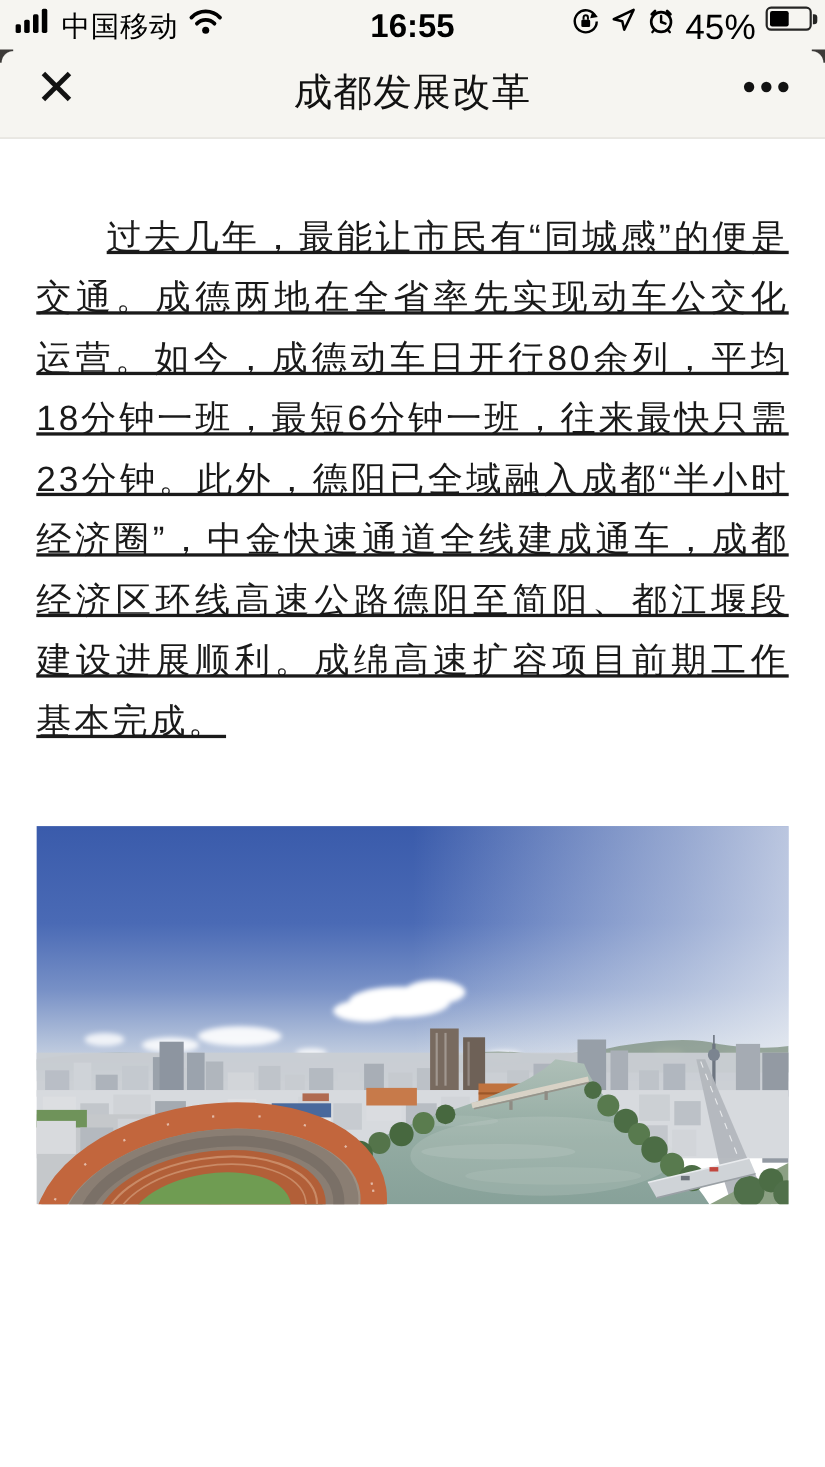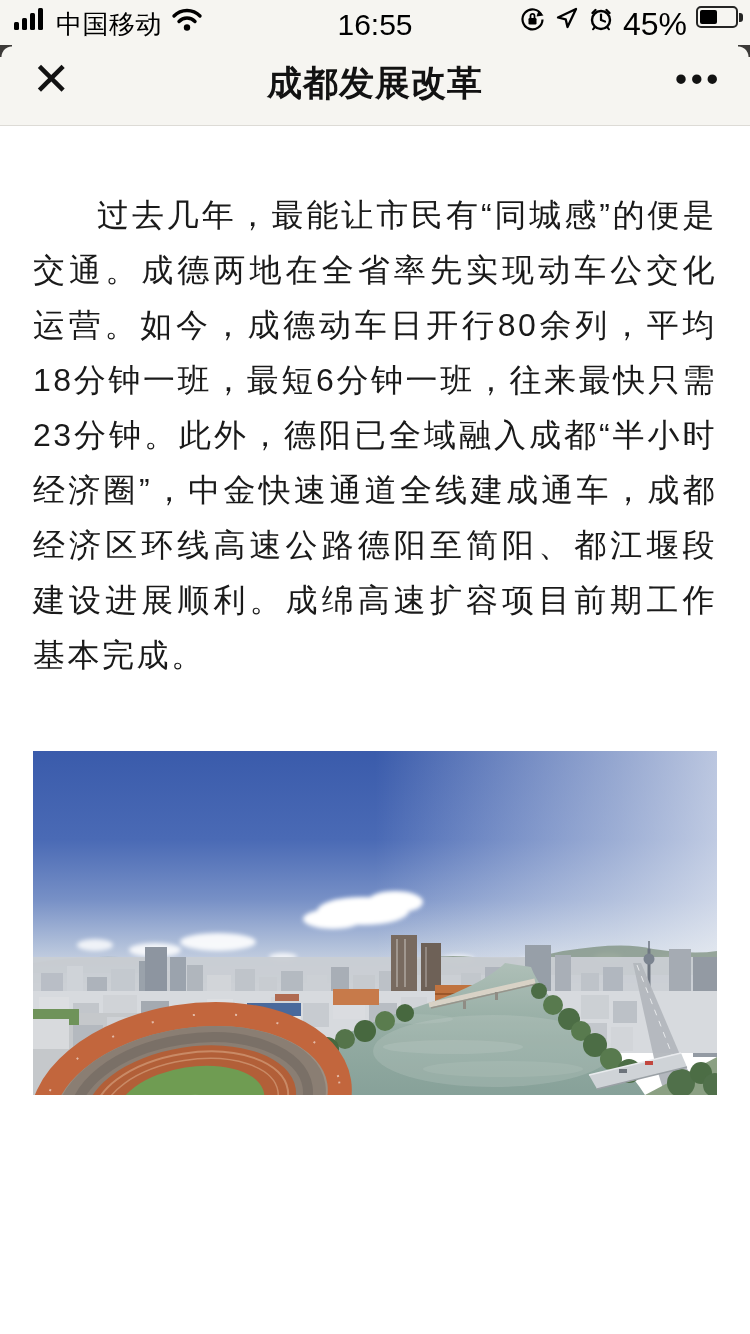--- a/index.html
+++ b/index.html
@@ -13,46 +13,46 @@
   .screen { position:relative; width:750px; height:1334px; background:#fff; }
 
   
   .chrome { position:absolute; top:0; left:0; width:750px; height:126px;
             background:#f6f5f1; border-bottom:1px solid #dddbd6; z-index:5; }
   .status-bar { position:relative; height:42px; display:flex; align-items:center;
                 justify-content:space-between; padding:6px 12px 0 14px; color:#000; }
   .sb-left, .sb-right { display:flex; align-items:flex-start; gap:9px; }
   .carrier { font-size:26px; letter-spacing:0.5px; }
   .sb-time { position:absolute; left:50%; top:8px; transform:translateX(-50%);
-             font-size:30px; font-weight:400; }
+             font-size:30px; font-weight:700; }
   .pct { font-size:32px; }
   .battery { position:relative; width:42px; height:22px; border:2px solid rgba(0,0,0,.85);
              border-radius:5px; display:inline-block; }
   .battery .fill { position:absolute; left:2px; top:2px; bottom:2px; background:#000;
                    border-radius:2px; display:block; }
   .battery .nub { position:absolute; right:-7px; top:5px; width:4px; height:9px;
                   background:rgba(0,0,0,.85); border-radius:0 3px 3px 0; display:block; }
 
   .nav-bar { position:relative; height:83px; display:flex; align-items:center; justify-content:center; }
   .nav-close { position:absolute; left:24px; top:10px; border:none; background:none; padding:4px 8px;
                font-size:46px; font-weight:400; color:#121212; line-height:1; cursor:pointer; }
-  .nav-title { margin:0; font-size:35px; font-weight:700; color:#121212; letter-spacing:1px; }
+  .nav-title { margin:0; font-size:35px; font-weight:400; color:#121212; letter-spacing:1px; }
   .nav-more { position:absolute; right:22px; top:14px; border:none; background:none; padding:4px 6px;
               font-size:33px; font-weight:700; letter-spacing:4px; color:#121212; cursor:pointer; }
   
   .corner { position:absolute; top:45px; width:12px; height:12px; }
   .corner.l { left:0; background:radial-gradient(circle at 100% 100%, rgba(0,0,0,0) 10px, rgba(40,38,36,.9) 11px); }
   .corner.r { right:0; background:radial-gradient(circle at 0 100%, rgba(0,0,0,0) 10px, rgba(40,38,36,.9) 11px); }
 
   
   .article { position:absolute; top:126px; left:0; width:750px; padding:0 33px; background:#fff; }
   .article p { margin:0; font-size:32px; line-height:55px; letter-spacing:2.5px; color:#1a1a1a;
                text-align:justify; text-indent:2em; }
   .article p.p1 { margin-top:64px; }
-  .article p.p2 { margin-top:62px; }
+  .article p.p2 { margin-top:62px;text-decoration:underline; }
   .photo { margin:68px 0 0 0; width:684px; height:344px; overflow:hidden; cursor:pointer; }
   .photo svg { display:block; }
 </style>
 </head>
 <body>
 
 <div class="screen">
 
   <header class="chrome">
     <div class="status-bar">

